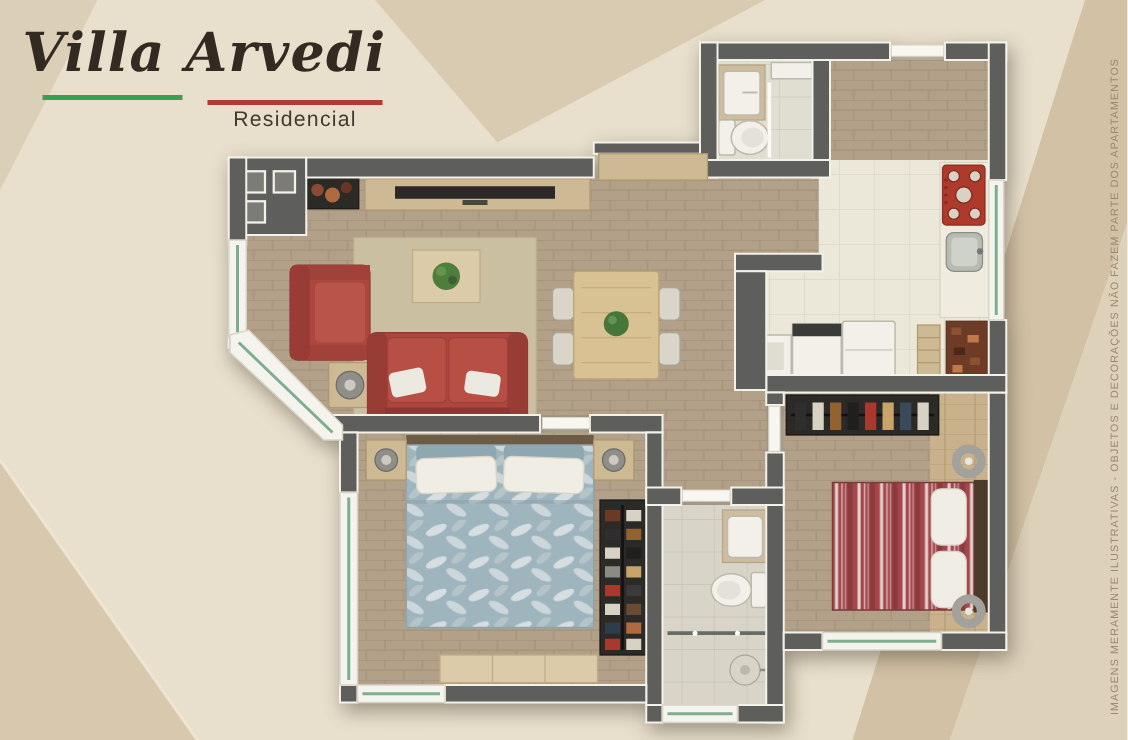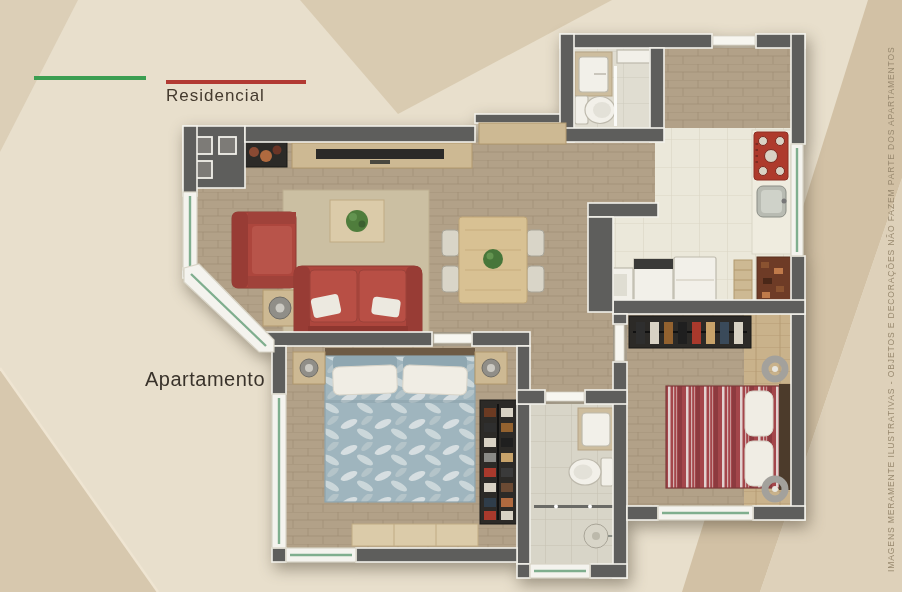--- a/index.html
+++ b/index.html
@@ -22,21 +22,21 @@
   .wood2{fill:#dbcba9;stroke:#c0ab83;stroke-width:1;}
   .door{fill:#f7f6f0;stroke:#d8d4c8;stroke-width:.8;}
   .dark{fill:#2c2a27;stroke:#191817;stroke-width:1;}
   .lamp{fill:#908e88;stroke:#6f6d67;stroke-width:1;}
   .lampc{fill:#cbc9c2;}
   .logo{position:absolute;left:14px;top:10px;width:310px;height:96px;}
   .logo-title{position:absolute;left:4px;top:12px;font:italic 700 43px/1 "DejaVu Serif",serif;
               color:var(--textDark);white-space:nowrap;letter-spacing:1px;}
   .ul-green{position:absolute;left:20px;top:66px;width:112px;height:4px;background:var(--logoGreen);}
   .ul-red{position:absolute;left:152px;top:70px;width:140px;height:4px;background:var(--logoRed);}
-  .logo-sub{position:absolute;left:152px;top:76px;width:140px;text-align:left;
+  .logo-sub{position:absolute;left:152px;top:76px;width:140px;text-align:center;
             font-size:17px;color:#443a2e;letter-spacing:1px;}
   .unit-label{position:absolute;left:145px;top:366px;font-size:20px;line-height:1.3;
               color:#3a332b;letter-spacing:.5px;}
   .disclaimer{position:absolute;right:6px;top:168px;height:404px;
               writing-mode:vertical-rl;transform:rotate(180deg);
               font-size:8.5px;letter-spacing:.9px;color:var(--textMuted);white-space:nowrap;}
 </style>
 </head>
 <body>
 
@@ -361,23 +361,23 @@
     <g>
       <rect class="door" x="713" y="36" width="42" height="9"></rect>
       <rect class="door" x="434" y="334" width="38" height="9"></rect>
       <rect class="door" x="546" y="392" width="38" height="9"></rect>
       <rect class="door" x="615" y="325" width="9" height="36"></rect>
     </g>
   </g>
 </svg>
 
   <div class="logo">
+    <div class="logo-title">Villa Arvedi</div>
     <div class="ul-green"></div>
     <div class="ul-red"></div>
     <div class="logo-sub">Residencial</div>
   </div>
 
   <div class="unit-label">
-    <div>Apartamento</div>
   </div>
 
   <div class="disclaimer">IMAGENS MERAMENTE ILUSTRATIVAS - OBJETOS E DECORAÇÕES NÃO FAZEM PARTE DOS APARTAMENTOS</div>
 </div>
 
 </body></html>

